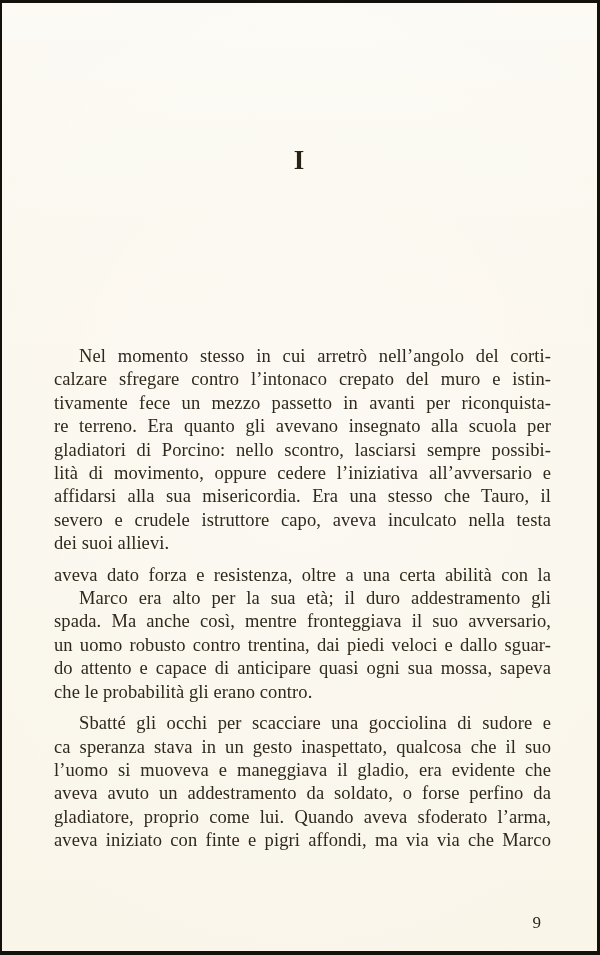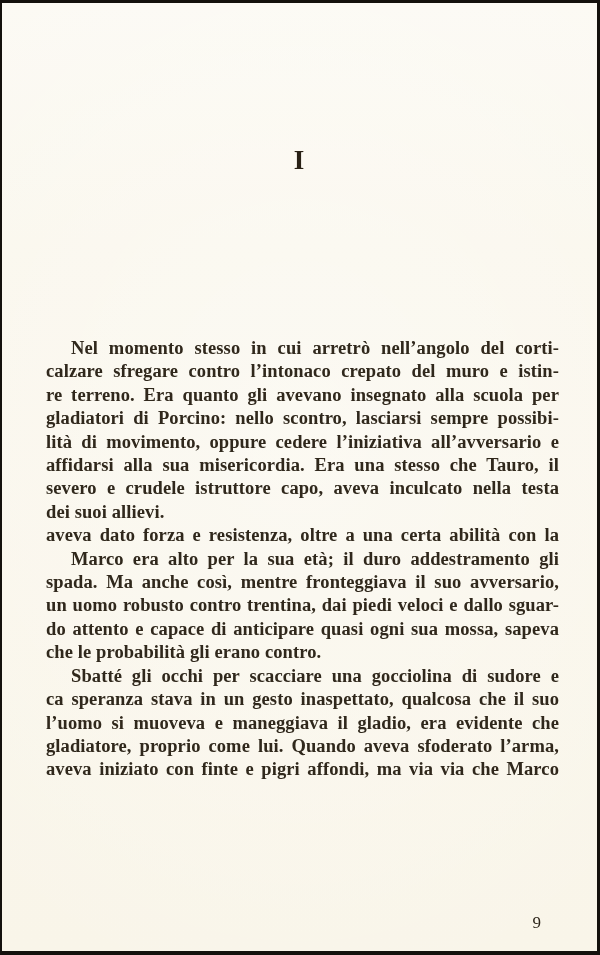--- a/index.html
+++ b/index.html
@@ -33,23 +33,22 @@
     letter-spacing: 1px;
     color: #292116;
   }
   .text-block {
     position: absolute;
     top: 334px;
     left: 44px;
     width: 513px;
   }
   .paragraph {
-    margin: 0;
+    margin: 8px;
     padding: 0;
-    font-weight: bold;
   }
   .line {
     font-size: 18.5px;
     line-height: 23.4px;
     letter-spacing: 0.1px;
     white-space: nowrap;
     text-align: justify;
     text-align-last: justify;
     color: #30281c;
   }
@@ -70,38 +69,40 @@
 </head>
 <body>
 
 <div class="scan">
   <div class="chapter-heading">I</div>
 
   <div class="text-block">
       <div class="paragraph">
         <div class="line first-line">Nel momento stesso in cui arretrò nell’angolo del corti-</div>
         <div class="line">calzare sfregare contro l’intonaco crepato del muro e istin-</div>
+        <div class="line">tivamente fece un mezzo passetto in avanti per riconquista-</div>
         <div class="line">re terreno. Era quanto gli avevano insegnato alla scuola per</div>
         <div class="line">gladiatori di Porcino: nello scontro, lasciarsi sempre possibi-</div>
         <div class="line">lità di movimento, oppure cedere l’iniziativa all’avversario e</div>
         <div class="line">affidarsi alla sua misericordia. Era una stesso che Tauro, il</div>
         <div class="line">severo e crudele istruttore capo, aveva inculcato nella testa</div>
         <div class="line no-stretch">dei suoi allievi.</div>
       </div>
       <div class="paragraph">
         <div class="line">aveva dato forza e resistenza, oltre a una certa abilità con la</div>
         <div class="line first-line">Marco era alto per la sua età; il duro addestramento gli</div>
         <div class="line">spada. Ma anche così, mentre fronteggiava il suo avversario,</div>
         <div class="line">un uomo robusto contro trentina, dai piedi veloci e dallo sguar-</div>
         <div class="line">do attento e capace di anticipare quasi ogni sua mossa, sapeva</div>
         <div class="line no-stretch">che le probabilità gli erano contro.</div>
       </div>
       <div class="paragraph">
         <div class="line first-line">Sbatté gli occhi per scacciare una gocciolina di sudore e</div>
         <div class="line">ca speranza stava in un gesto inaspettato, qualcosa che il suo</div>
         <div class="line">l’uomo si muoveva e maneggiava il gladio, era evidente che</div>
+        <div class="line">aveva avuto un addestramento da soldato, o forse perfino da</div>
         <div class="line">gladiatore, proprio come lui. Quando aveva sfoderato l’arma,</div>
         <div class="line">aveva iniziato con finte e pigri affondi, ma via via che Marco</div>
       </div>
     </div>
 
   <div class="page-number">9</div>
 </div>
 
 </body></html>

